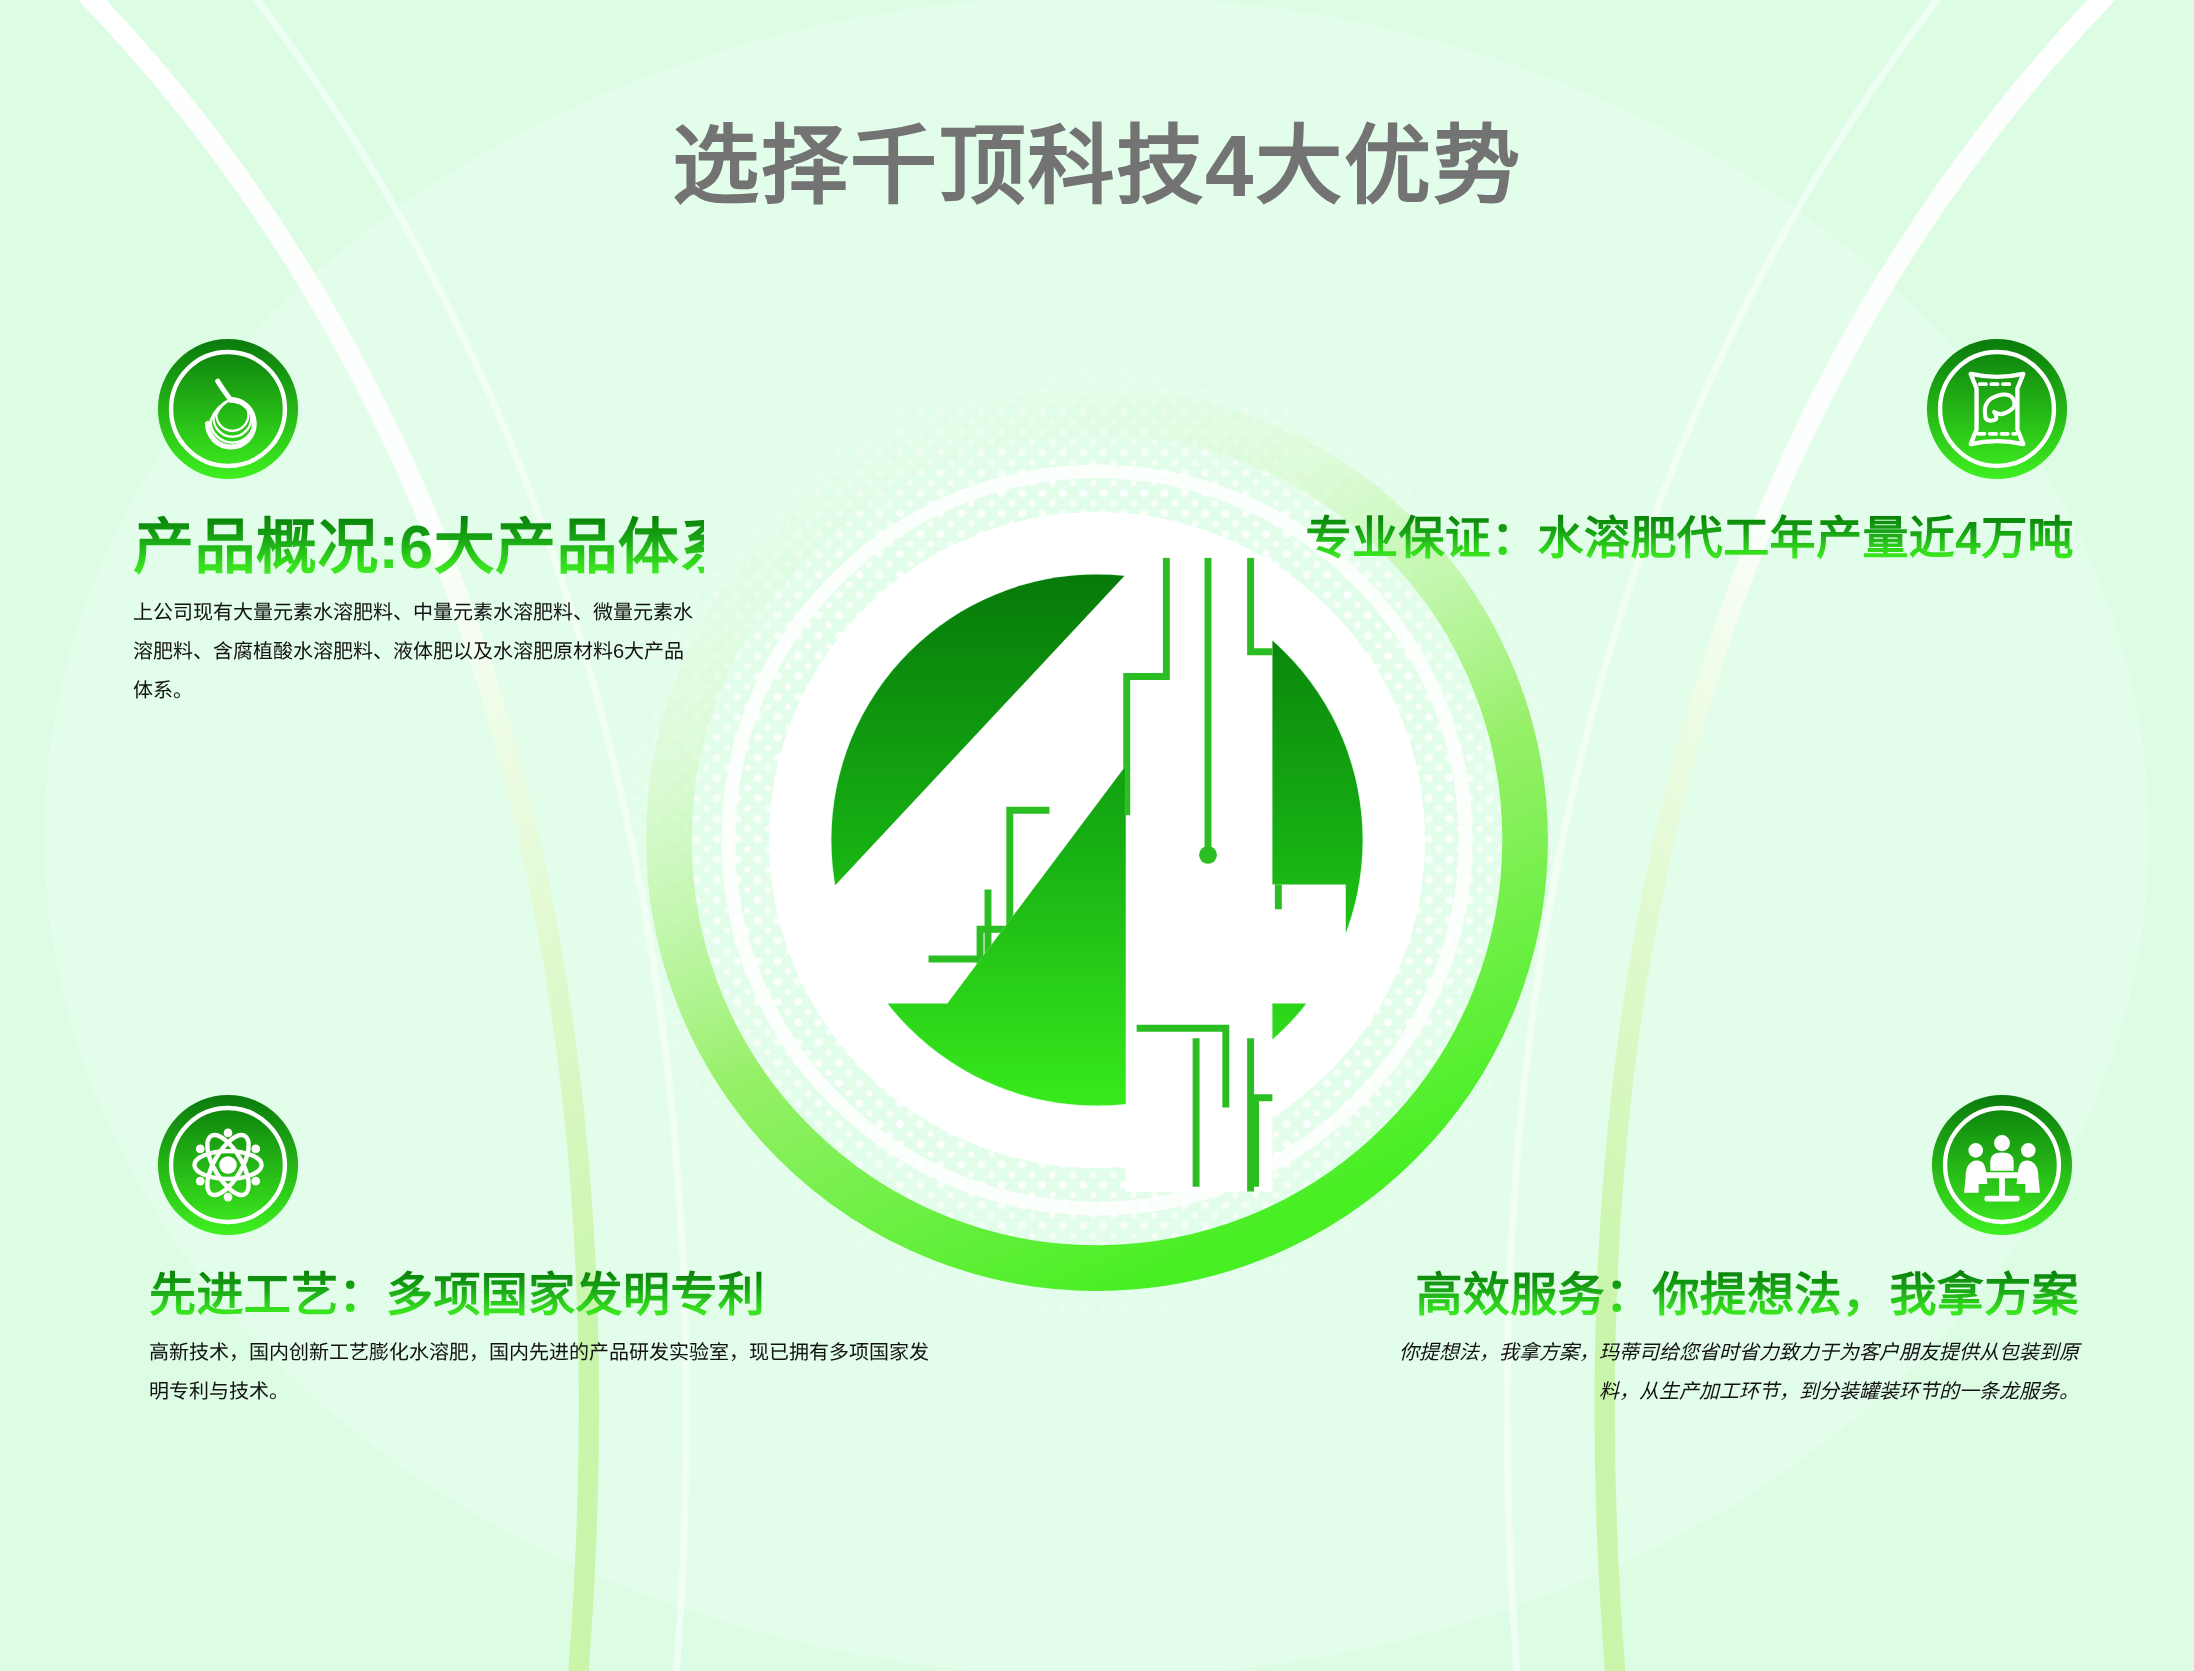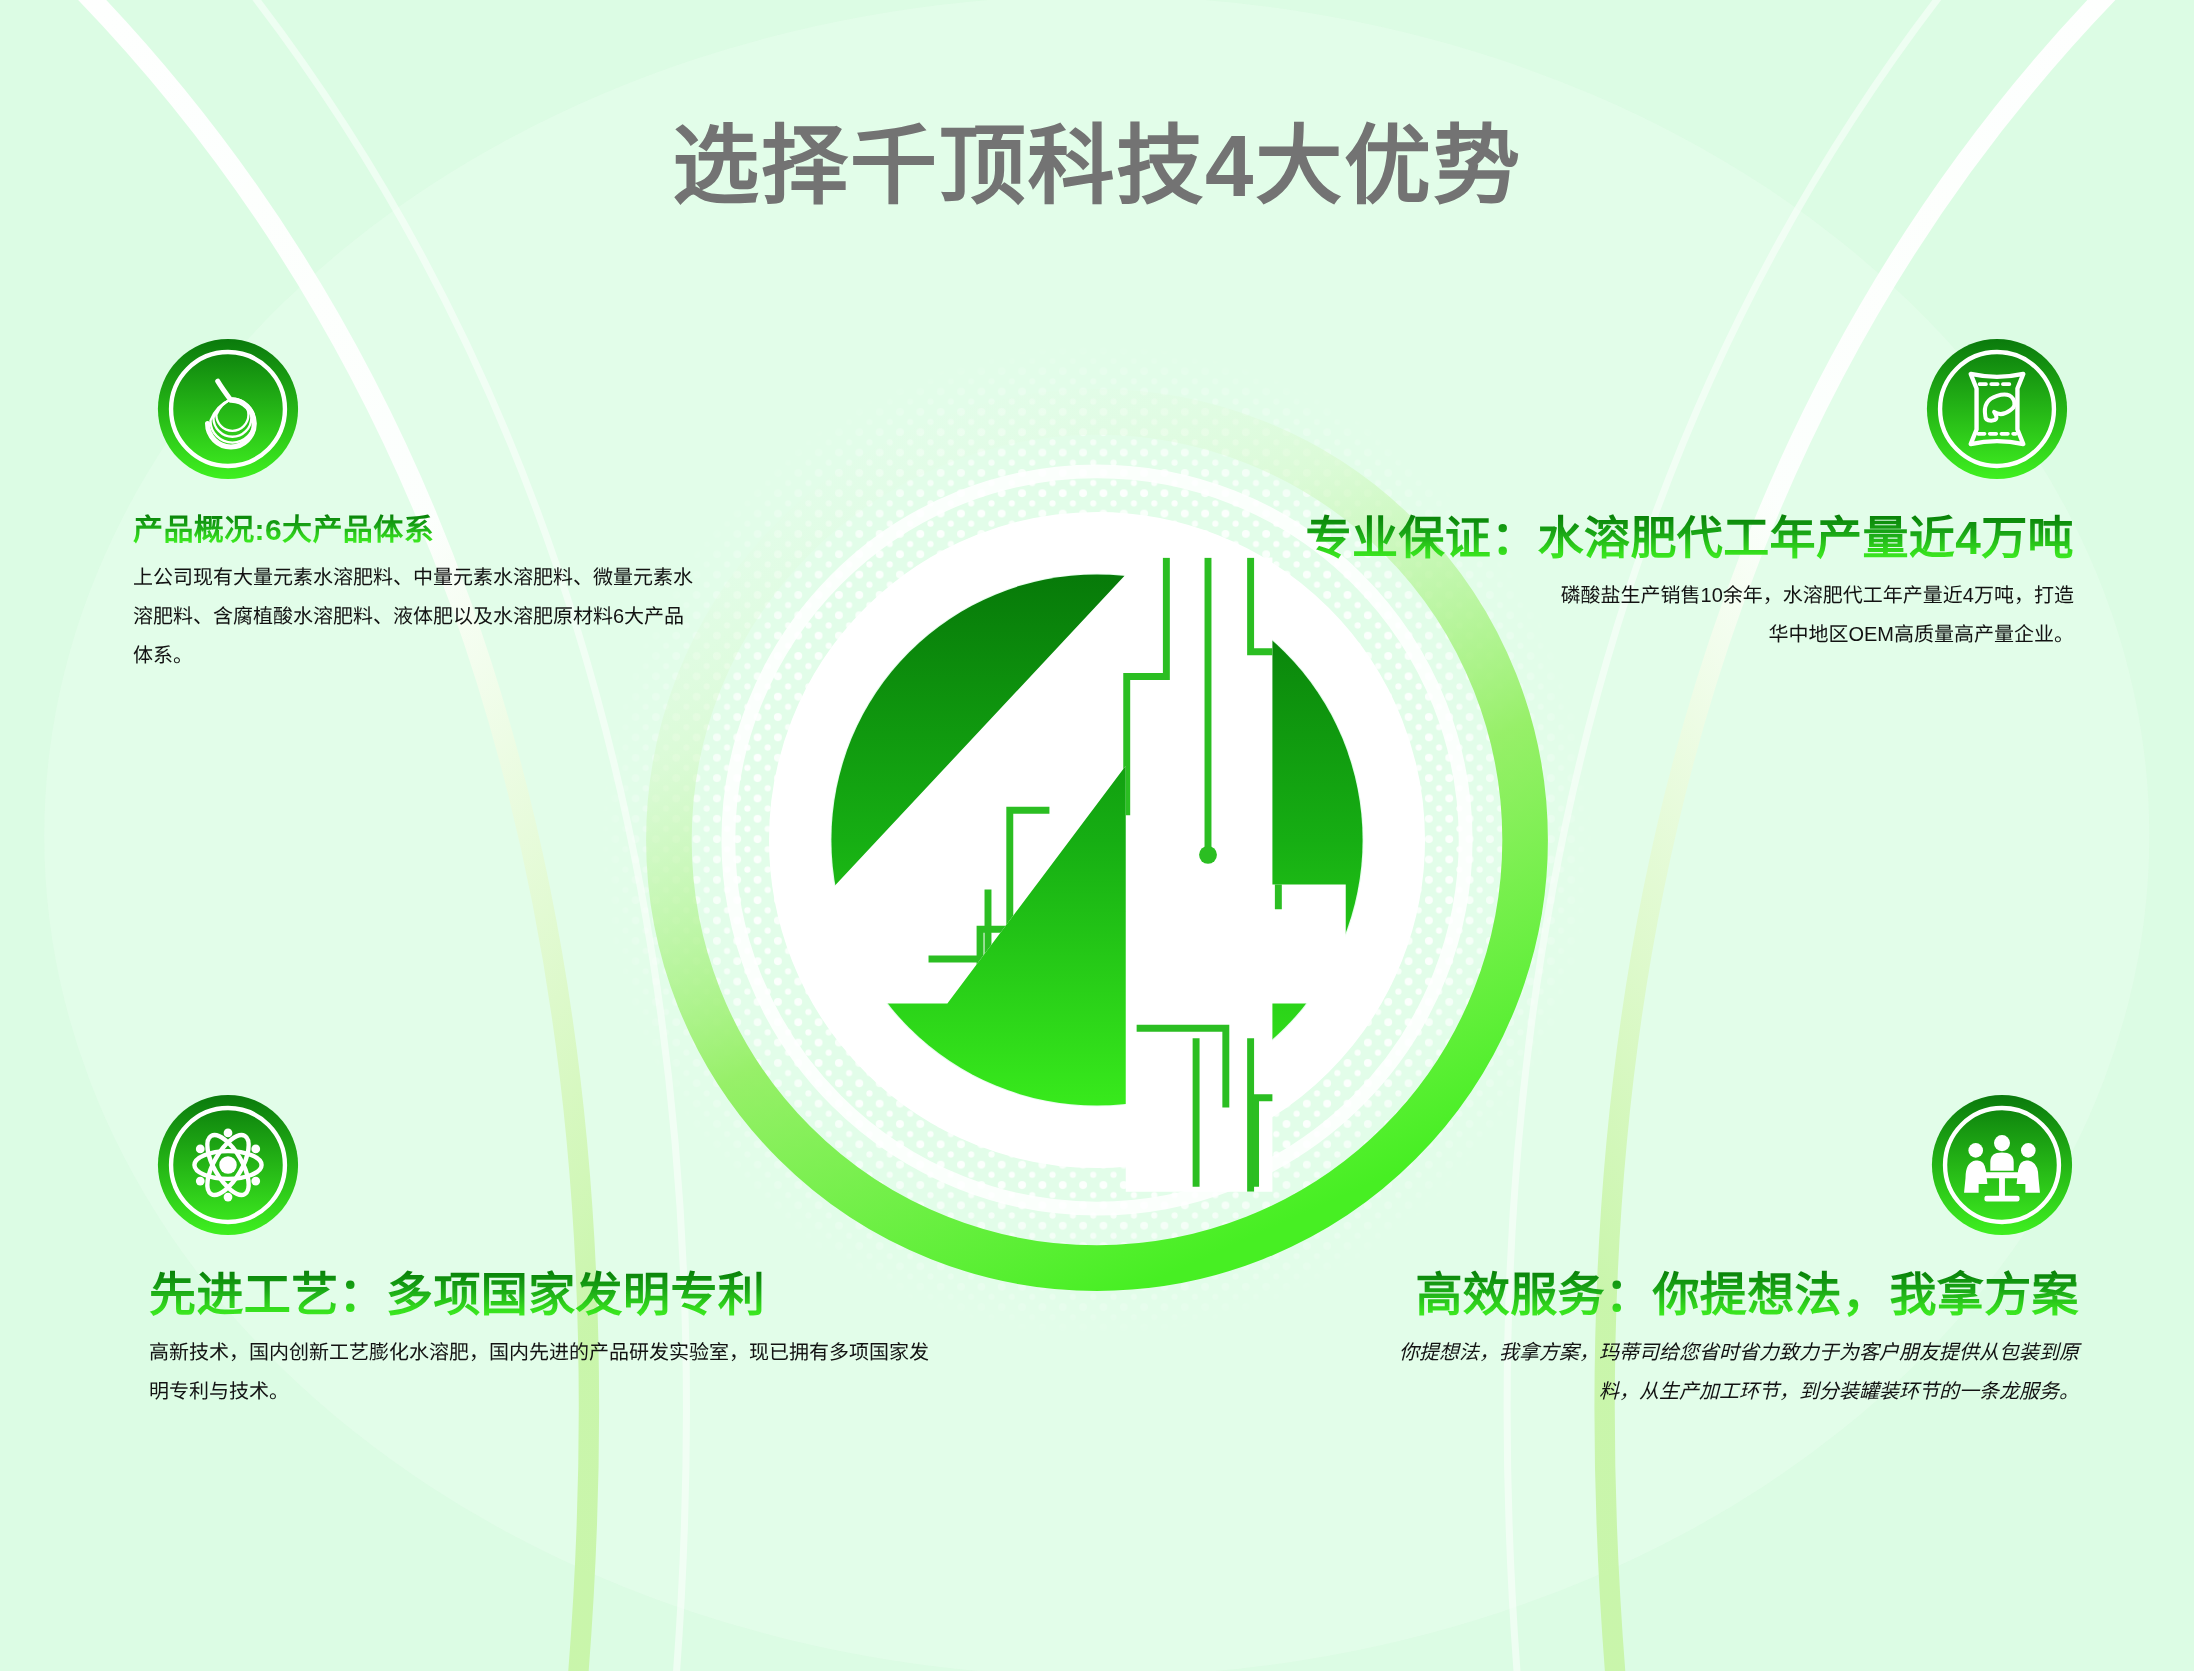--- a/index.html
+++ b/index.html
@@ -56,21 +56,21 @@
     line-height:1.95;
     color:#121212;
     margin:11.5px 0 0 0;
     font-weight:400;
   }
 
   
   #quad-tl{left:133px;top:336px;width:575px;}
   #quad-tl .icon-badge{left:22px;top:0px;}
   #quad-tl .q-text{position:absolute;left:0px;top:177px;width:571px;}
-  #quad-tl .q-title{font-size:30px;}
+  #quad-tl .q-title{font-size:61px;}
 
   
   #quad-tr{left:1185px;top:336px;width:889px;text-align:right;}
   #quad-tr .icon-badge{right:4.4px;top:0px;left:auto;}
   #quad-tr .q-text{position:absolute;right:0px;top:177px;width:885px;}
   #quad-tr .q-title{font-size:46px;}
   #quad-tr .q-body{margin-left:auto;width:531px;}
 
   
   #quad-bl{left:133px;top:1092px;width:796px;}
@@ -235,21 +235,20 @@
         <circle cx="100" cy="100" r="96" fill="url(#badge2)"></circle>
         <circle cx="100" cy="100" r="78" fill="none" stroke="#ffffff" stroke-width="6"></circle>
         <path d="M64 52 q36 8 72 0 l-8 20 v56 l8 20 q-36 -8 -72 0 l8 -20 v-56 z" fill="none" stroke="#ffffff" stroke-width="6" stroke-linejoin="round"></path>
         <path d="M76 66 h48" stroke="#ffffff" stroke-width="5" stroke-dasharray="9 7" stroke-linecap="round"></path>
         <path d="M74 134 h52" stroke="#ffffff" stroke-width="5" stroke-dasharray="9 7" stroke-linecap="round"></path>
         <path d="M84 110 q-4 -22 16 -28 q16 -5 22 4 q6 9 -4 16 q-12 9 -22 2 q8 12 -4 12 q-8 0 -8 -6 z" fill="none" stroke="#ffffff" stroke-width="5.5" stroke-linejoin="round"></path>
       </svg>
     </div>
     <div class="q-text">
       <div class="q-title">专业保证：水溶肥代工年产量近4万吨</div>
-      <p class="q-body">磷酸盐生产销售10余年，水溶肥代工年产量近4万吨，打造华中地区OEM高质量高产量企业。</p>
     </div>
   </div>
 
   <div class="quad" id="quad-bl">
     <div class="icon-badge">
       <svg viewBox="0 0 200 200">
         <defs>
           <linearGradient id="badge3" x1="0" y1="0" x2="0" y2="1">
             <stop offset="0%" stop-color="#0a7a0c"></stop>
               <stop offset="100%" stop-color="#3ff020"></stop>

